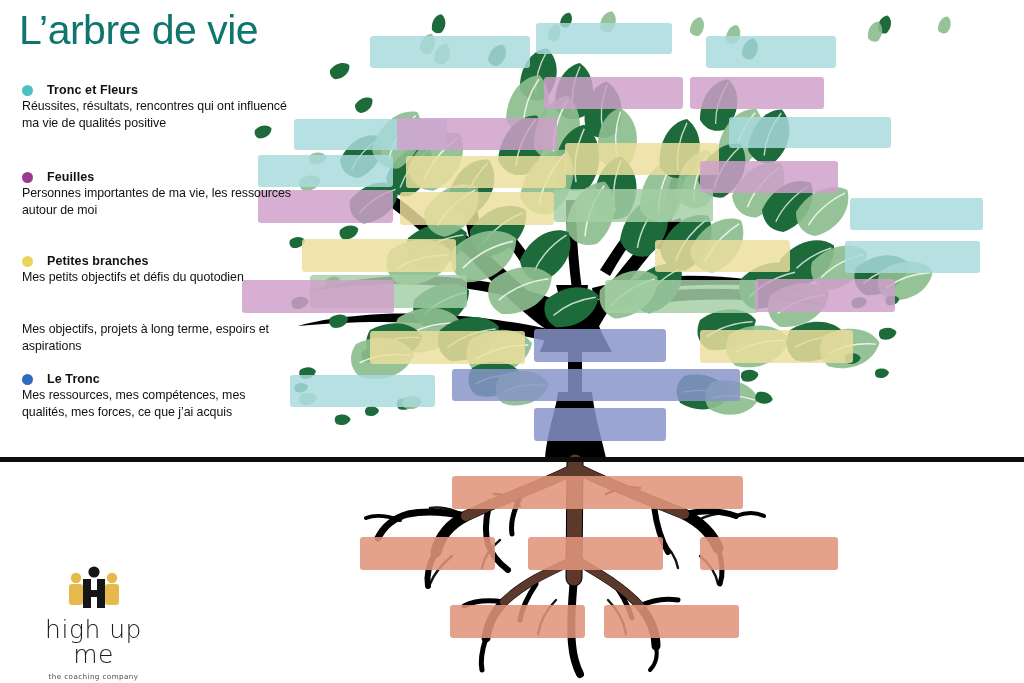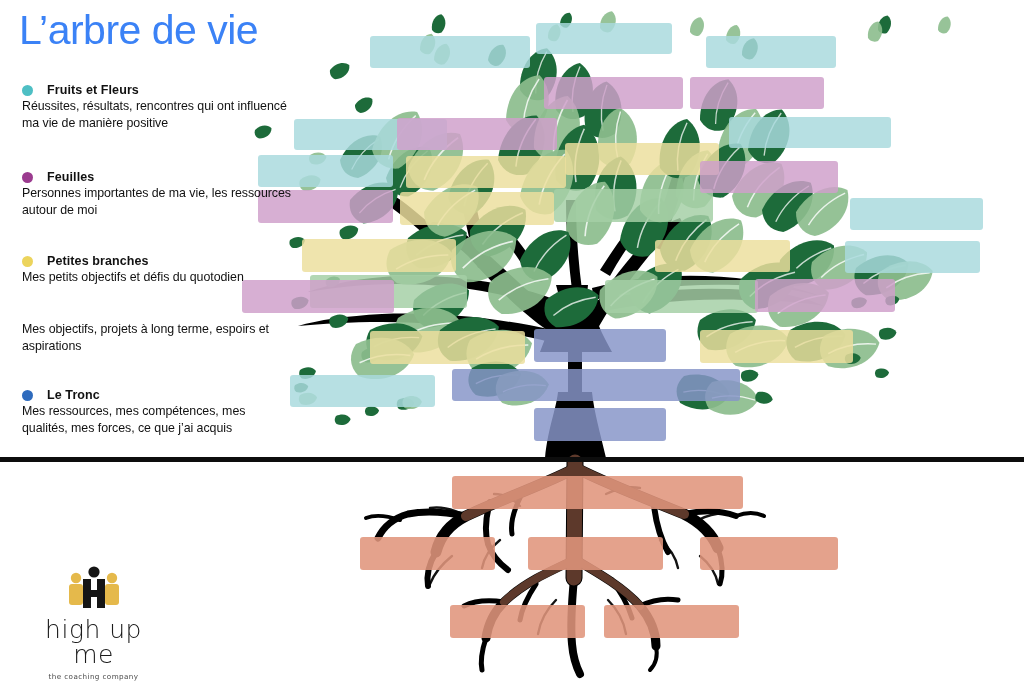--- a/index.html
+++ b/index.html
@@ -19,21 +19,21 @@
     overflow: hidden;
   }
 
   
   #page-title {
     position: absolute;
     left: 19px;
     top: 8px;
     font-size: 41px;
     font-weight: 400;
-    color: #3b82f6;
+    color: #0f766e;
     letter-spacing: -0.5px;
     line-height: 1.1;
     white-space: nowrap;
   }
 
   
   .legend-block {
     position: absolute;
     left: 22px;
     width: 270px;
@@ -386,42 +386,42 @@
     </div>
 
   <div id="ground-line" style="background: rgb(13, 13, 13);"></div>
 
   <div id="page-title">L’arbre de vie</div>
 
   <div id="legend-layer">
       <div class="legend-block" style="top: 83px;">
         <div class="legend-head">
           <span class="legend-dot" style="background: rgb(78, 191, 196);"></span>
-          <span class="legend-title">Fruits et Fleurs</span>
+          <span class="legend-title">Tronc et Fleurs</span>
         </div>
-        <div class="legend-desc">Réussites, résultats, rencontres qui ont influencé ma vie de manière positive</div>
+        <div class="legend-desc">Réussites, résultats, rencontres qui ont influencé ma vie de qualités positive</div>
       </div>
       <div class="legend-block" style="top: 170px;">
         <div class="legend-head">
           <span class="legend-dot" style="background: rgb(155, 59, 143);"></span>
           <span class="legend-title">Feuilles</span>
         </div>
         <div class="legend-desc">Personnes importantes de ma vie, les ressources autour de moi</div>
       </div>
       <div class="legend-block" style="top: 254px;">
         <div class="legend-head">
           <span class="legend-dot" style="background: rgb(236, 212, 92);"></span>
           <span class="legend-title">Petites branches</span>
         </div>
         <div class="legend-desc">Mes petits objectifs et défis du quotodien</div>
       </div>
       <div class="legend-block" style="top: 321px;">
         <div class="legend-desc">Mes objectifs, projets à long terme, espoirs et aspirations</div>
       </div>
-      <div class="legend-block" style="top: 388px;">
+      <div class="legend-block" style="top: 372px;">
         <div class="legend-head">
           <span class="legend-dot" style="background: rgb(46, 107, 189);"></span>
           <span class="legend-title">Le Tronc</span>
         </div>
         <div class="legend-desc">Mes ressources, mes compétences, mes qualités, mes forces, ce que j’ai acquis</div>
       </div>
       <div class="legend-block" style="top: 477px;">
       </div>
     </div>
 

